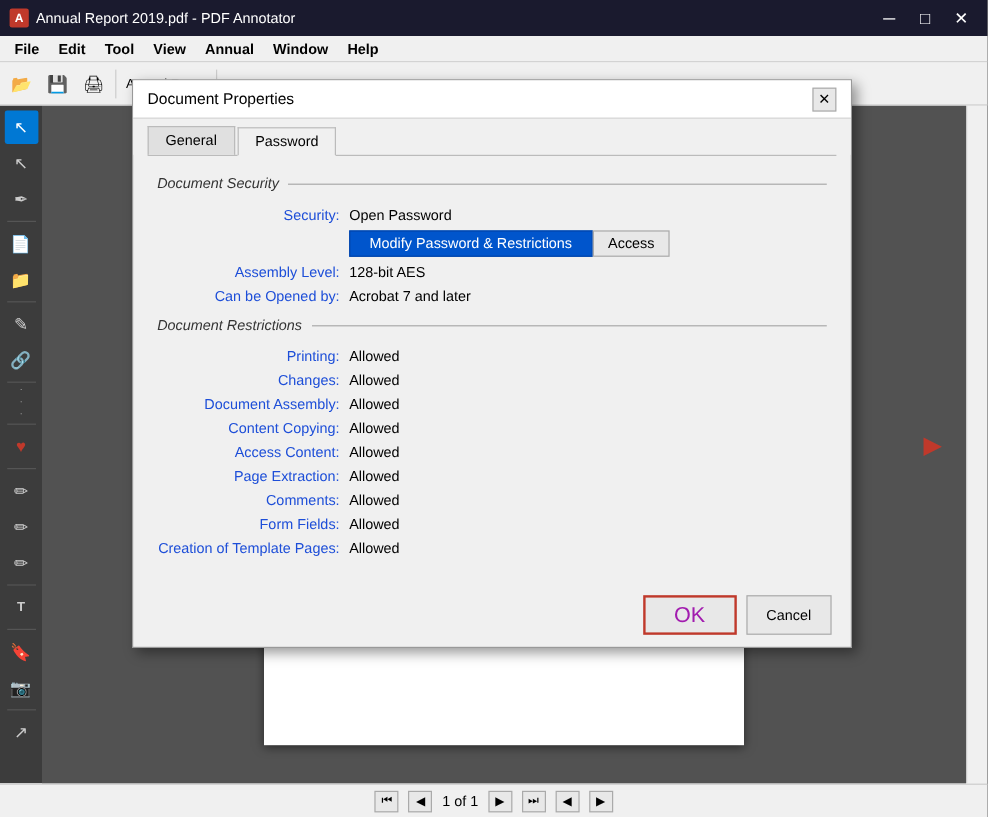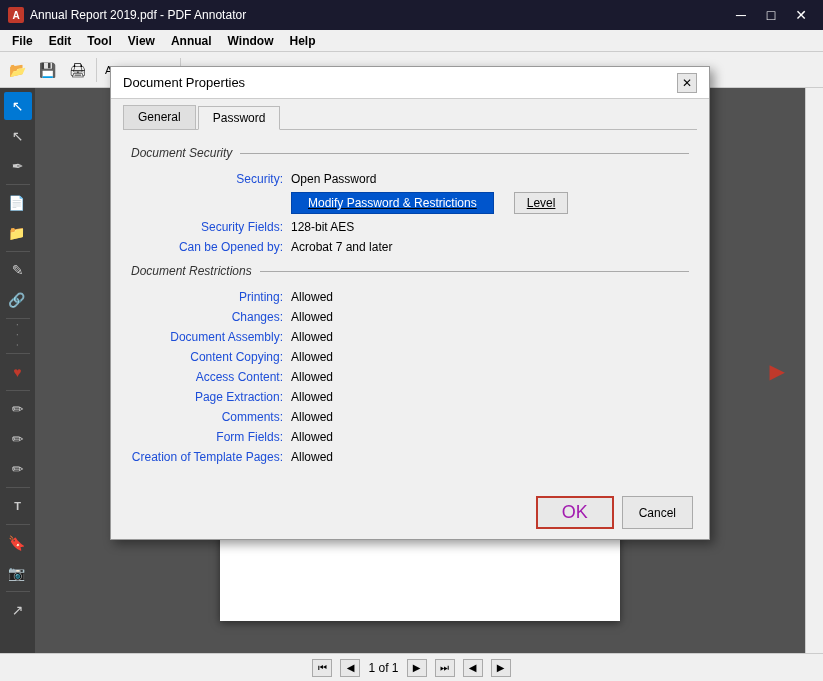--- a/index.html
+++ b/index.html
@@ -70,21 +70,21 @@
     .section-line { flex: 1; height: 1px; background: #aaa; }
 
     
     .form-row { display: flex; align-items: center; margin-bottom: 6px; }
     .form-label { text-align: right; width: 160px; padding-right: 8px; font-size: 12px; color: #1d4ed8; flex-shrink: 0; }
     .form-value { font-size: 12px; color: #000; }
 
     
     .password-row { display: flex; align-items: center; margin-bottom: 6px; }
     .password-label { text-align: right; width: 160px; padding-right: 8px; font-size: 12px; color: #000; flex-shrink: 0; }
-    .password-controls { display: flex; align-items: center; gap: 20px; text-decoration: underline; }
+    .password-controls { display: flex; align-items: center; gap: 0; }
     .btn-modify { background: #0055cc; color: white; border: 1px solid #0044aa; padding: 3px 16px; font-size: 12px; cursor: pointer; min-width: 200px; }
     .btn-remove { background: #e8e8e8; color: #000; border: 1px solid #aaa; padding: 3px 12px; font-size: 12px; cursor: pointer; }
 
     
     .dialog-footer { padding: 10px 16px; display: flex; justify-content: flex-end; gap: 8px; border-top: none; }
     .btn-ok { background: #e8e8e8; color: #a21caf; border: 2px solid #c0392b; padding: 4px 24px; font-size: 18px; cursor: pointer; min-width: 70px; }
     .btn-cancel { background: #e8e8e8; color: #000; border: 1px solid #aaa; padding: 4px 16px; font-size: 12px; cursor: pointer; min-width: 70px; }
 
     
     .section2 { margin-top: 10px; }
@@ -209,26 +209,26 @@
 
       <div class="form-row">
         <span class="form-label">Security:</span>
         <span class="form-value">Open Password</span>
       </div>
 
       <div class="password-row">
         <span class="password-label"></span>
         <div class="password-controls">
           <button class="btn-modify">Modify Password &amp; Restrictions</button>
-          <button class="btn-remove">Level</button>
+          <button class="btn-remove">Access</button>
         </div>
       </div>
 
       <div class="form-row">
-        <span class="form-label">Security Fields:</span>
+        <span class="form-label">Assembly Level:</span>
         <span class="form-value">128-bit AES</span>
       </div>
 
       <div class="form-row">
         <span class="form-label">Can be Opened by:</span>
         <span class="form-value">Acrobat 7 and later</span>
       </div>
 
       <div class="section2">
         <div class="section-header">

